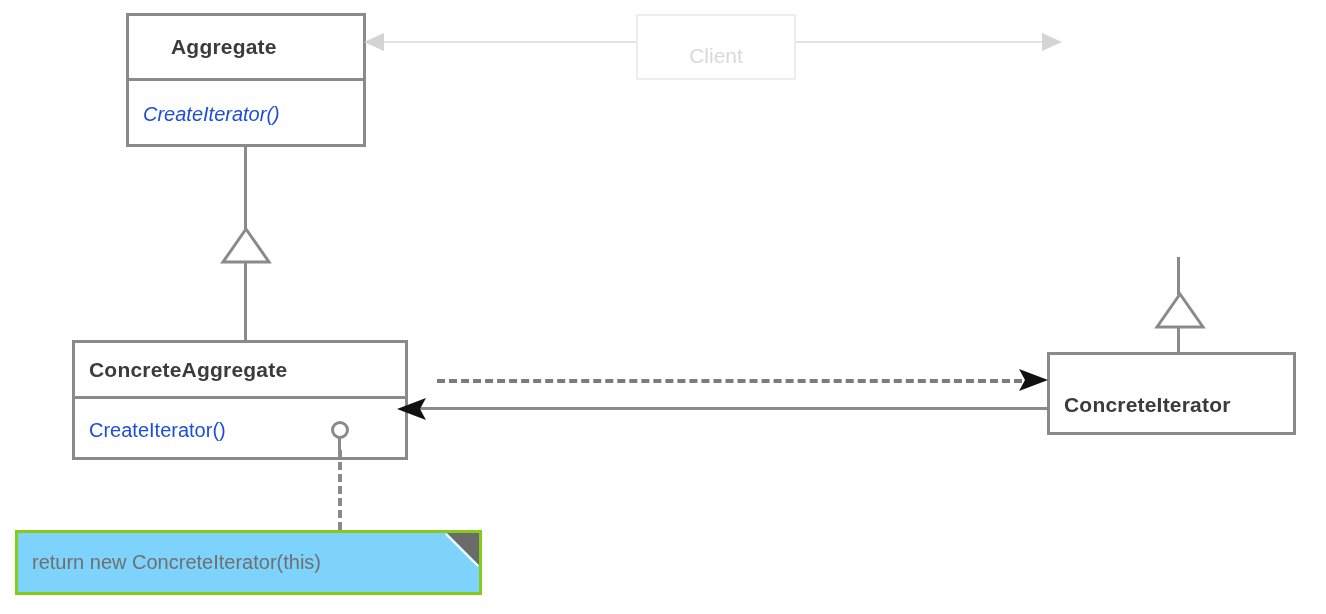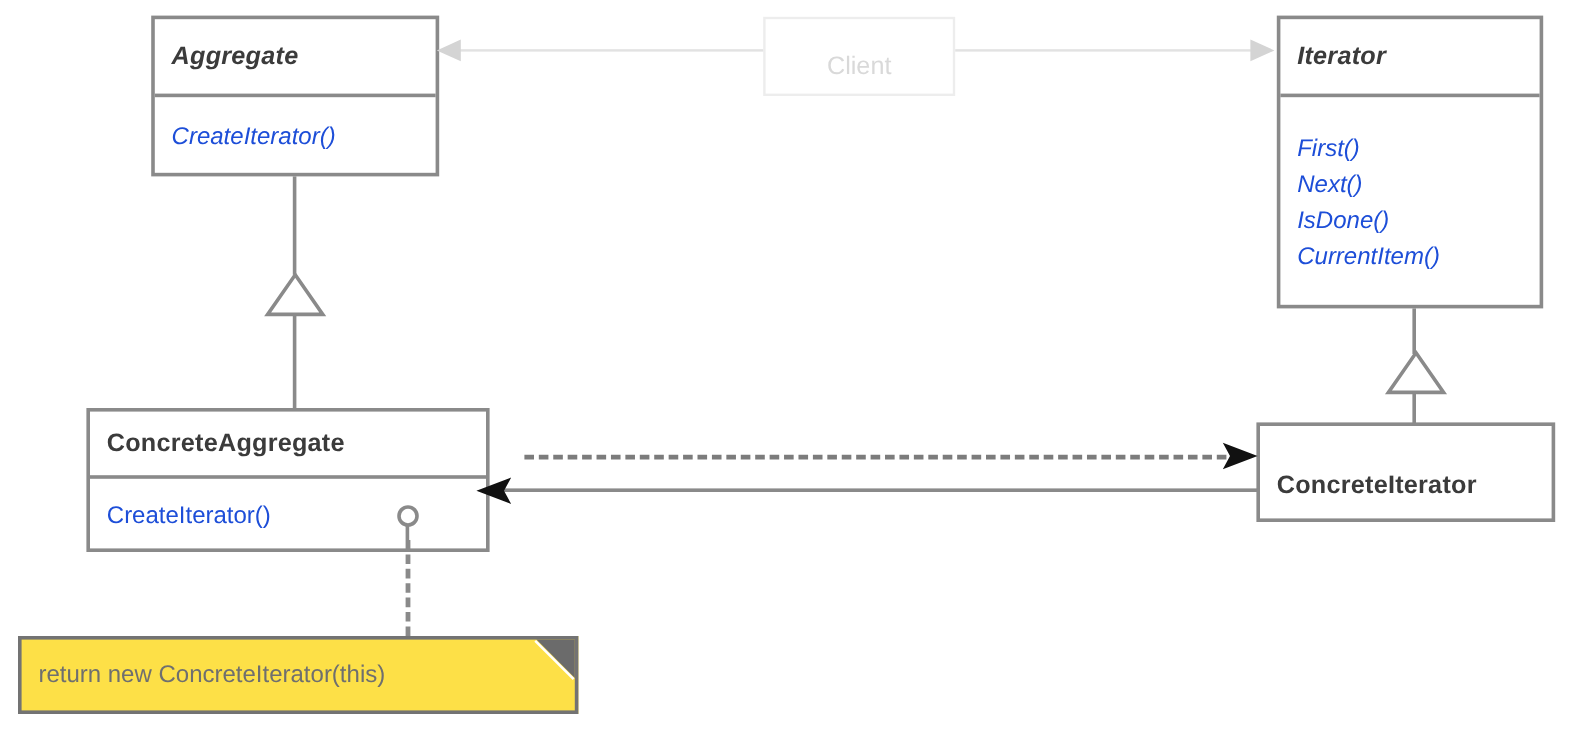--- a/index.html
+++ b/index.html
@@ -35,21 +35,21 @@
     border-top: 3px solid #8a8a8a;
   }
   .class-title {
     font-size: 21px;
     font-weight: bold;
     color: #3b3b3b;
     padding-left: 14px;
     letter-spacing: .2px;
   }
   .class-title.abstract {
-    font-style: italic;
+    margin-left: 28px;
   }
   .op-list {
     padding: 4px 0 4px 14px;
   }
   .op {
     font-size: 20px;
     color: #1d4ed8;
     line-height: 30px;
     white-space: nowrap;
   }
@@ -71,22 +71,22 @@
     font-size: 21px;
     color: #d9d9d9;
     font-weight: normal;
     margin-top: 17px;
   }
 
   
   .note-box {
     position: absolute;
     box-sizing: border-box;
-    background: #fde047;
-    border: 3px solid #737373;
+    background: #7dd3fc;
+    border: 3px solid #84cc16;
     display: flex;
     align-items: center;
   }
   .note-text {
     font-size: 20px;
     color: #6f6f6f;
     padding-left: 14px;
     white-space: nowrap;
   }
   .note-fold {
@@ -157,31 +157,20 @@
 
   <div class="uml-class" style="left:126px; top:13px; width:240px; height:134px;">
     <div class="compartment" style="height:62px;">
       <div class="class-title abstract">Aggregate</div>
     </div>
     <div class="compartment op-list" style="height:69px;">
       <div class="op abstract">CreateIterator()</div>
     </div>
   </div>
 
-  <div class="uml-class" style="left:1064px; top:13px; width:222px; height:244px;">
-    <div class="compartment" style="height:62px;">
-      <div class="class-title abstract">Iterator</div>
-    </div>
-    <div class="compartment op-list" style="height:179px;">
-      <div class="op abstract">First()</div>
-      <div class="op abstract">Next()</div>
-      <div class="op abstract">IsDone()</div>
-      <div class="op abstract">CurrentItem()</div>
-    </div>
-  </div>
 
   <div class="uml-class" style="left:72px; top:340px; width:336px; height:120px;">
     <div class="compartment" style="height:53px;">
       <div class="class-title">ConcreteAggregate</div>
     </div>
     <div class="compartment op-list" style="height:64px;">
       <div class="op">CreateIterator()</div>
     </div>
   </div>
 

